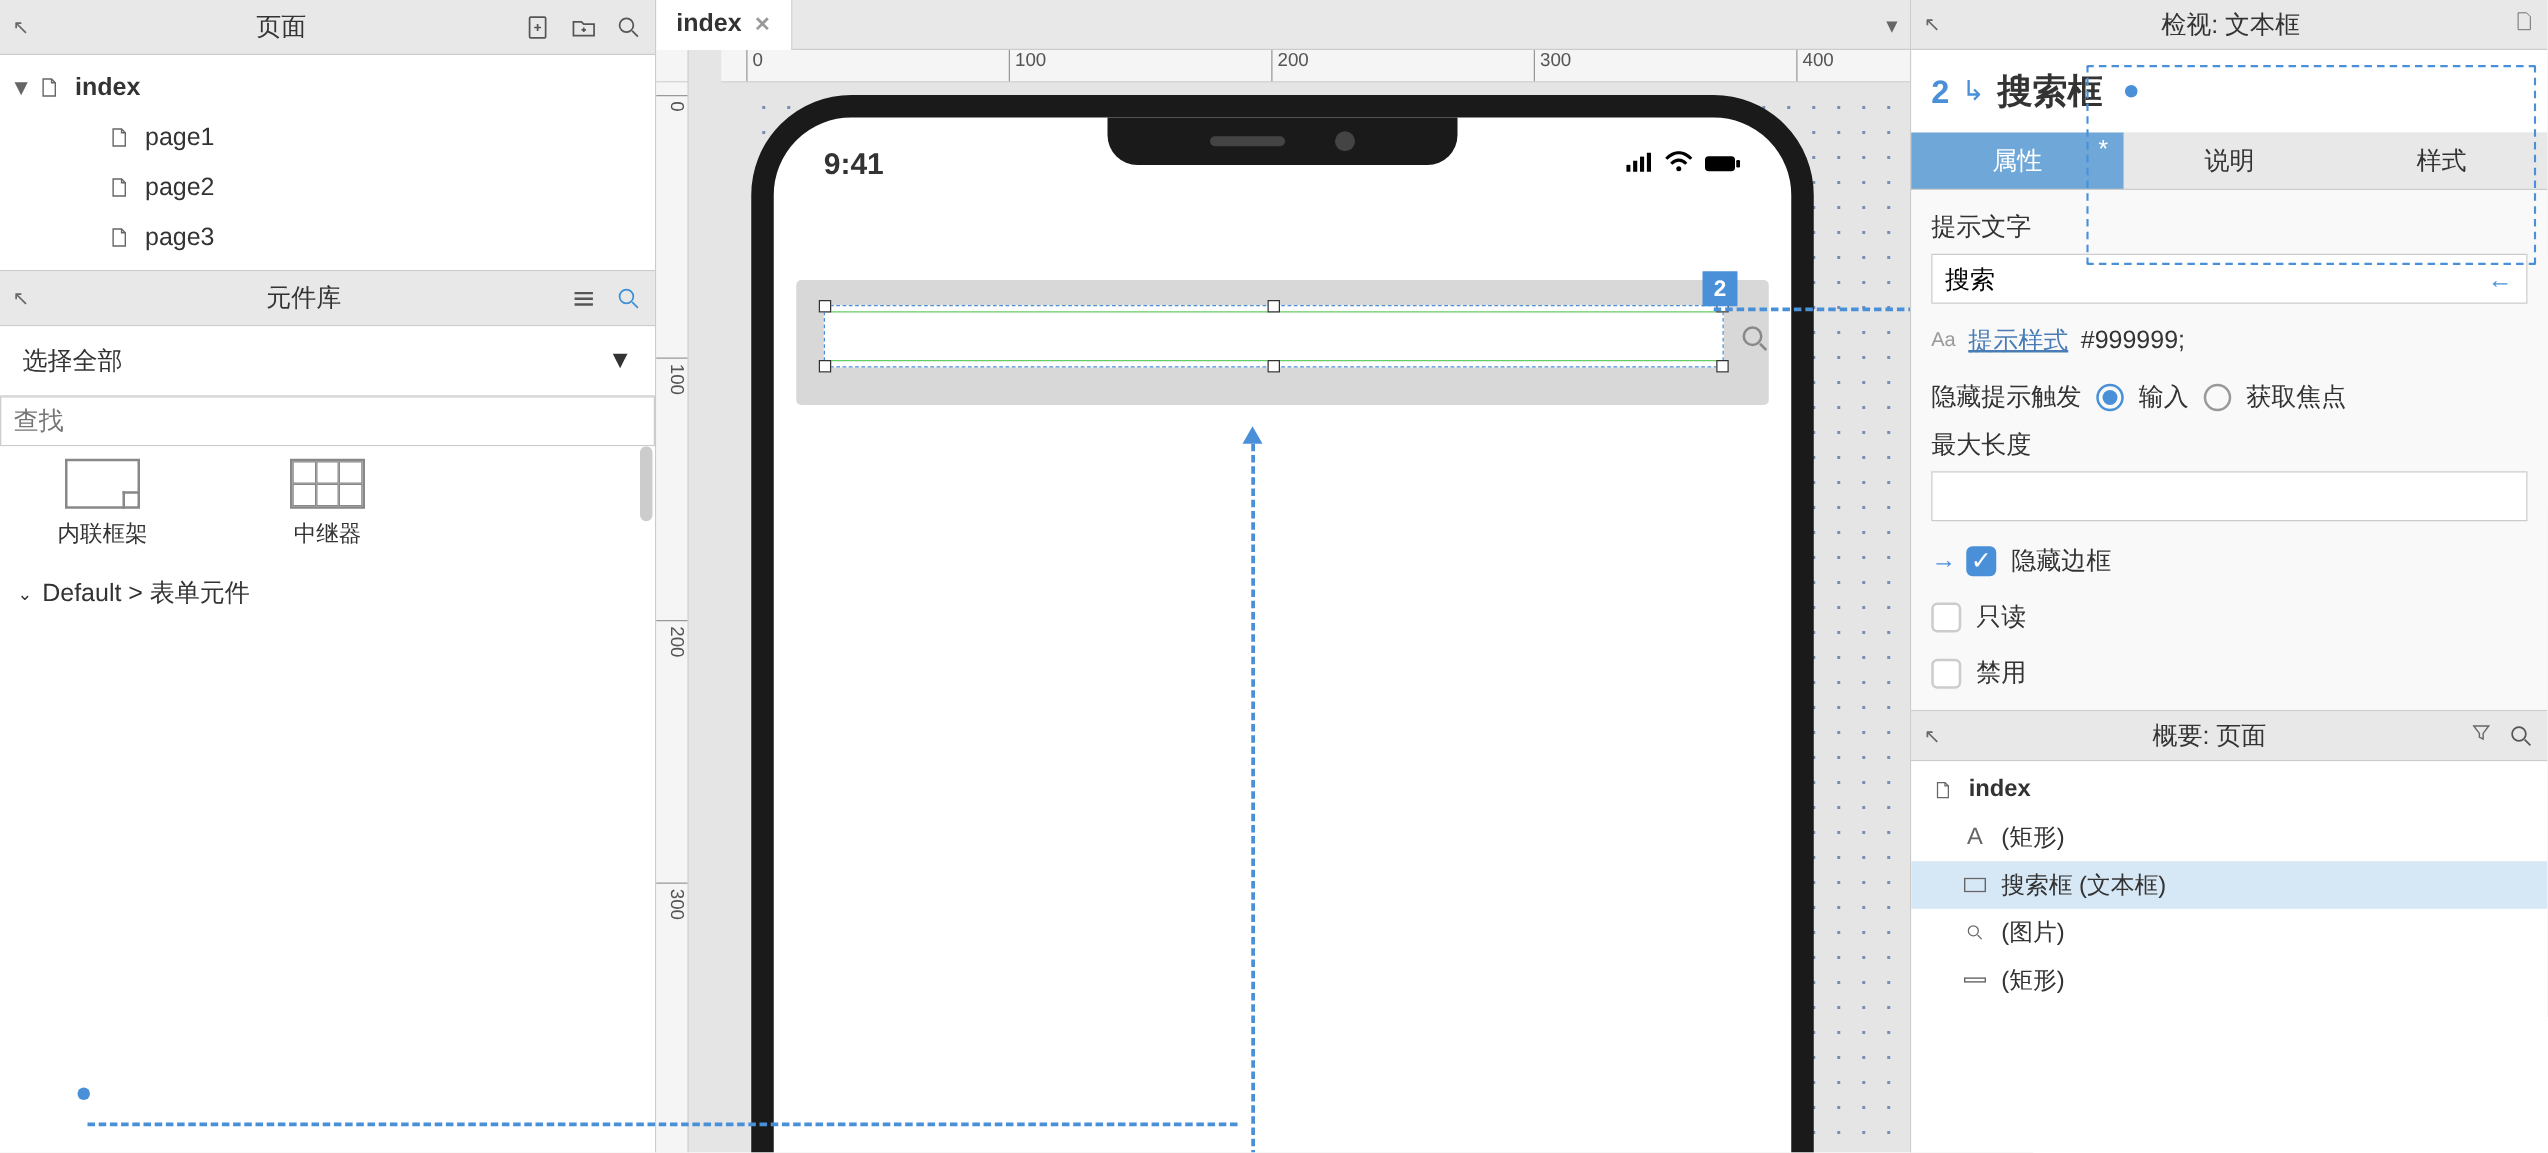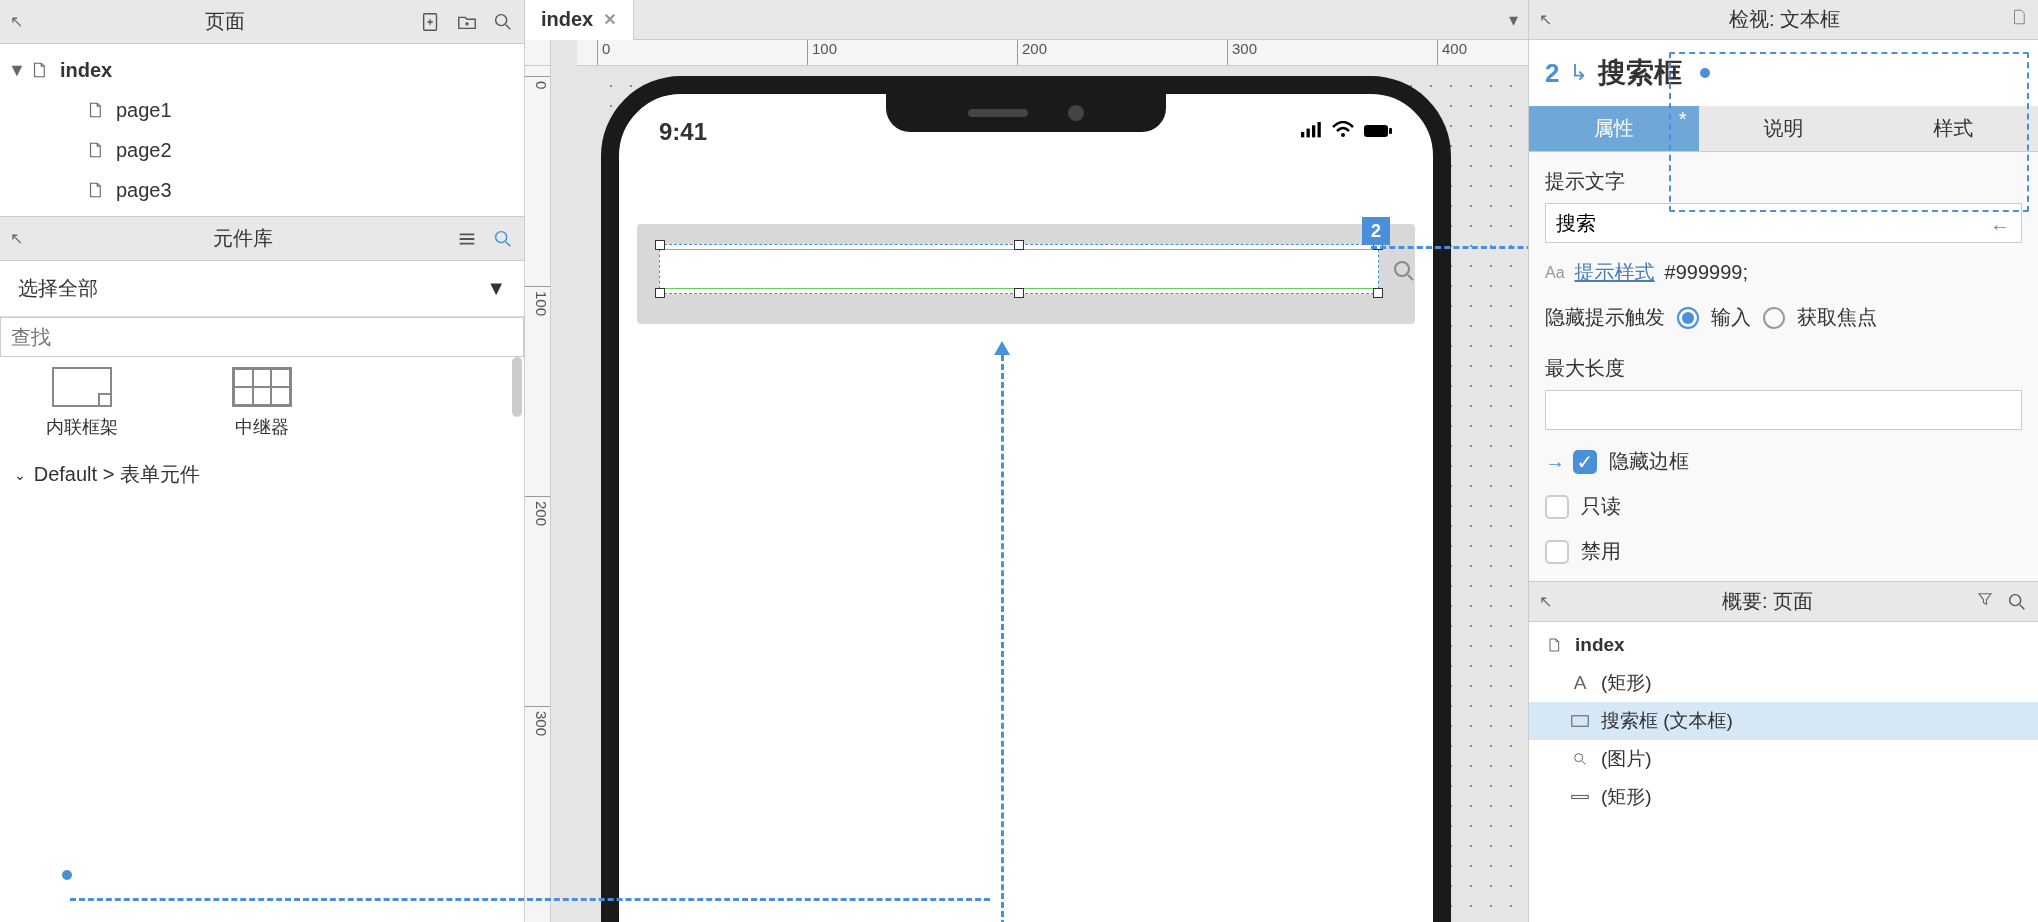--- a/index.html
+++ b/index.html
@@ -392,21 +392,21 @@
         <span class="hint-style-link">提示样式</span>
         <span class="hint-color">#999999;</span>
       </div>
       <div class="radio-row">
         <span>隐藏提示触发</span>
         <span class="radio checked"></span>
         <span>输入</span>
         <span class="radio"></span>
         <span>获取焦点</span>
       </div>
-      <div style="margin-top:24px">
+      <div style="margin-top:11px">
         <div class="prop-label">最大长度</div>
         <input class="prop-input" value="" style="">
       </div>
       <div class="check-row">
         <span style="color:#4a90d9;font-size:20px;margin-right:-4px">→</span>
         <span class="checkbox checked">✓</span>
         <span>隐藏边框</span>
       </div>
       <div class="check-row">
         <span class="checkbox"></span>

